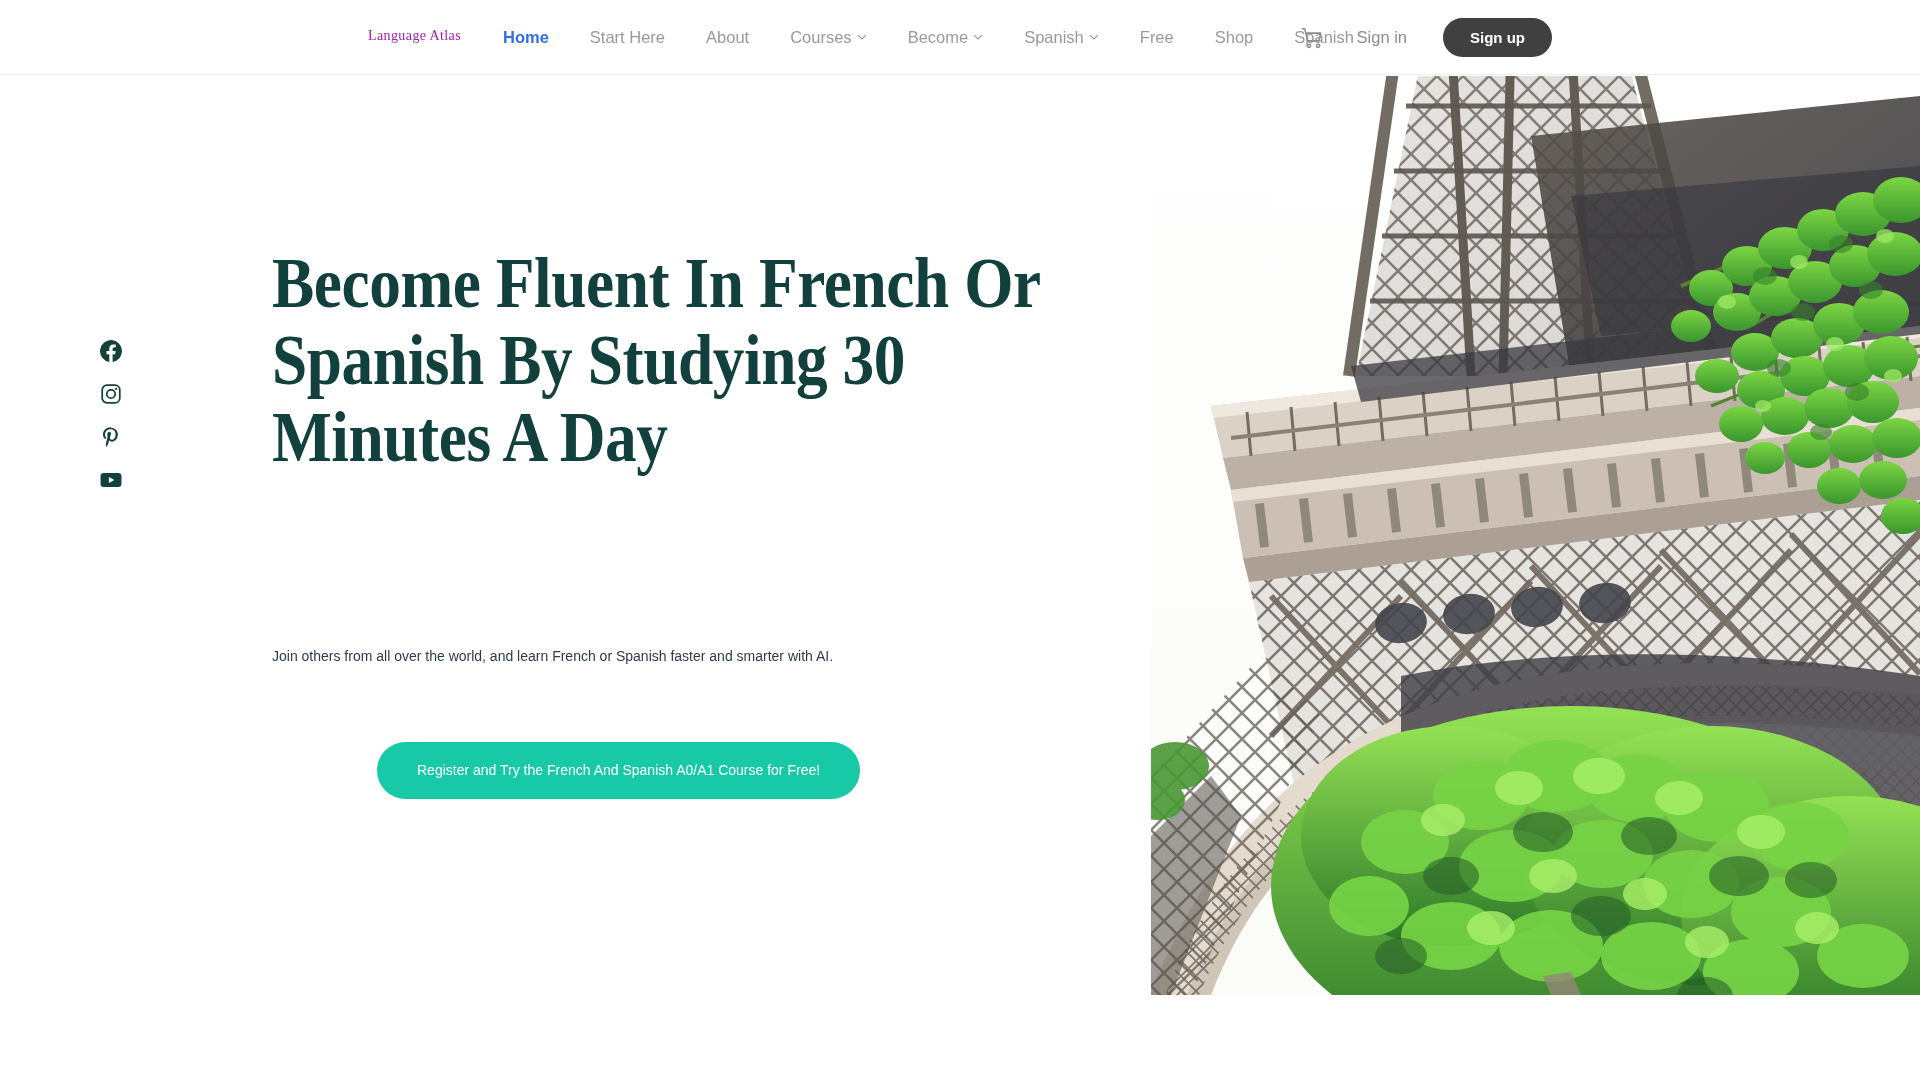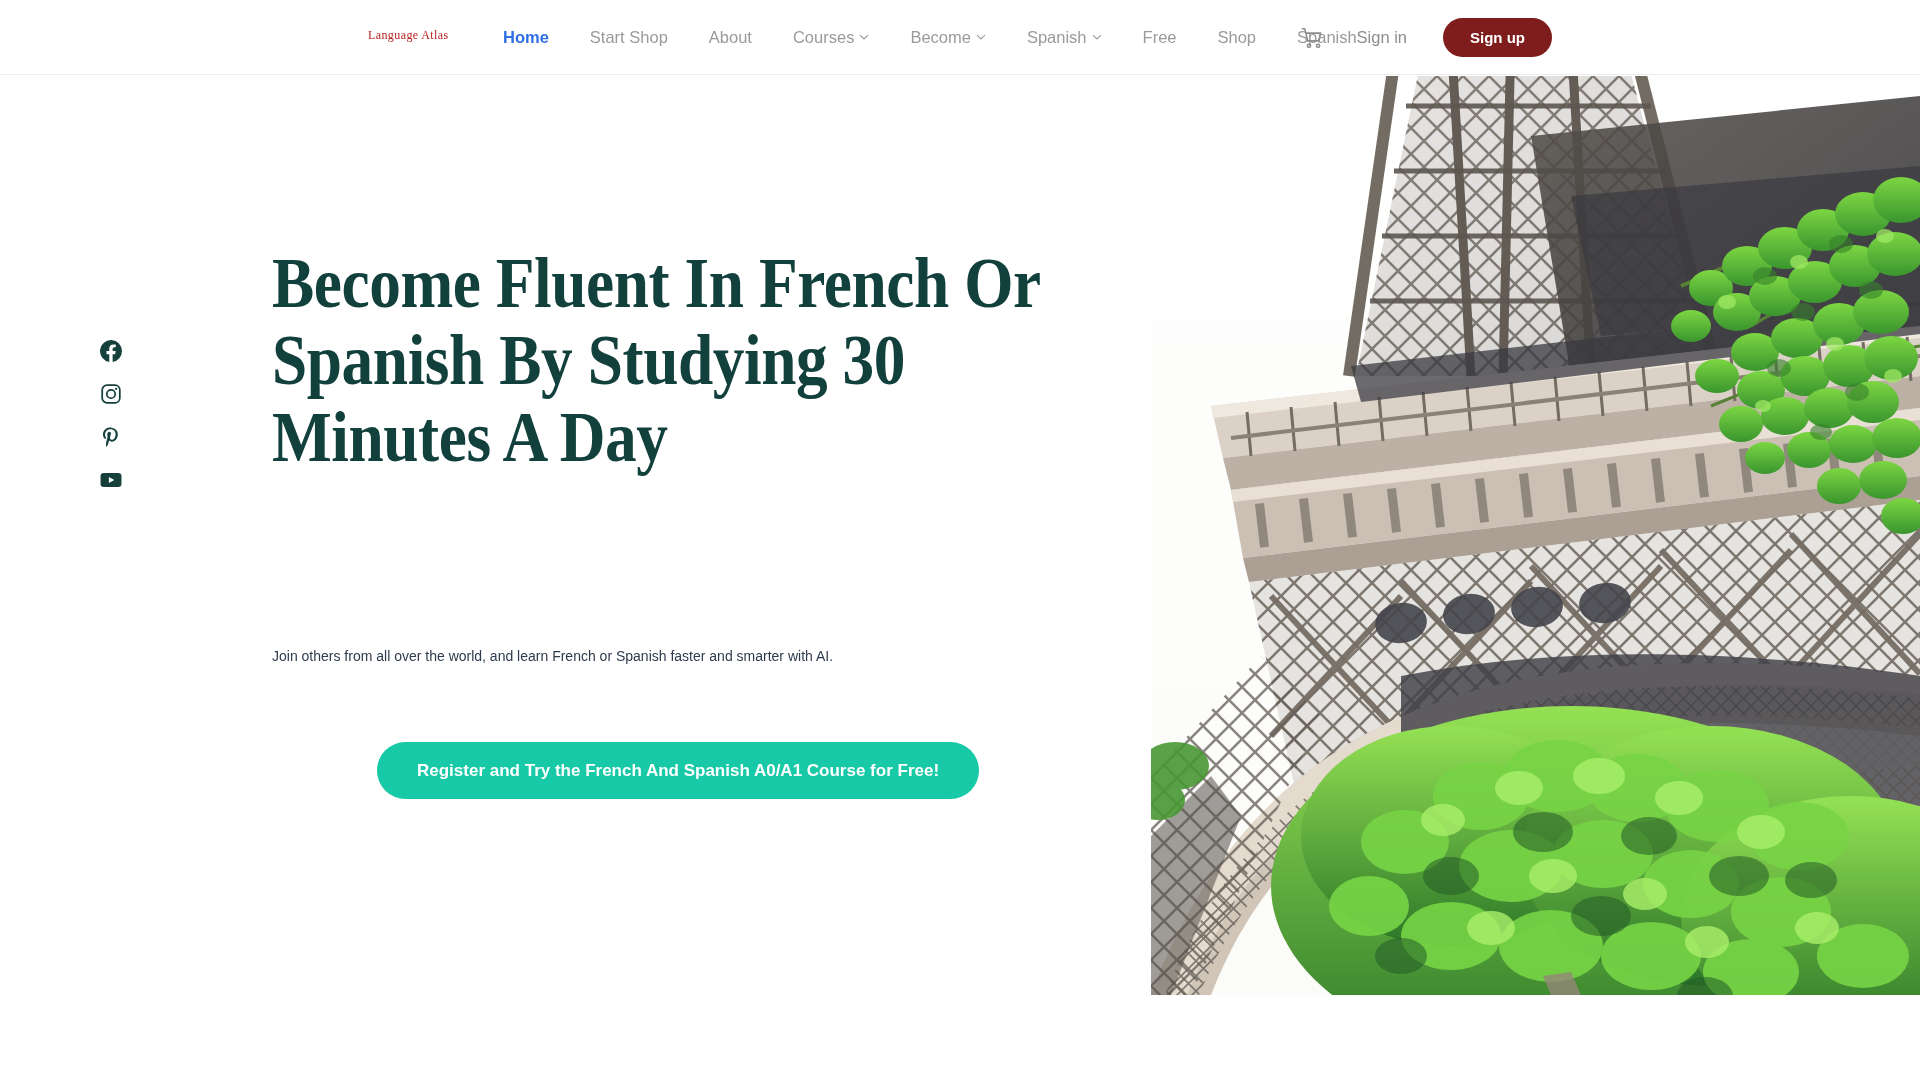--- a/index.html
+++ b/index.html
@@ -14,21 +14,21 @@
   .navbar{
     position:absolute; top:0; left:0; width:1920px; height:75px;
     background:#ffffff;
     border-bottom:1px solid #ededed;
     display:flex; align-items:center;
     z-index:20;
   }
   .nav-logo{
     position:absolute; left:368px; top:28px;
     font-family:"Liberation Serif", serif;
-    font-size:12px; letter-spacing:.4px; color:#b91c1c;
+    font-size:14px; letter-spacing:.4px; color:#a21caf;
     white-space:nowrap;
   }
   .nav-links{
     position:absolute; left:490px; top:0; height:75px;
     display:flex; align-items:center; gap:15px;
   }
   .nav-link{
     display:flex; align-items:center; gap:5px;
     font-size:16.5px; color:#9a9a9a; padding:0 13px;
     white-space:nowrap; cursor:pointer; line-height:1;
@@ -38,21 +38,21 @@
   .caret svg{ display:block; }
 
   .nav-right{
     position:absolute; right:368px; top:0; height:75px;
     display:flex; align-items:center; gap:4px;
   }
   .cart-icon{ width:26px; height:26px; color:#8d8d8d; cursor:pointer; margin-right:28px;}
   .cart-icon svg{ display:block; width:26px; height:26px;}
   .signin{ font-size:16.5px; color:#8d8d8d; cursor:pointer; margin-right:32px; white-space:nowrap;}
   .signup{
-    background:#7f1d1d; color:#ffffff; font-size:15px; font-weight:bold;
+    background:#404040; color:#ffffff; font-size:15px; font-weight:bold;
     padding:0 27px; height:39px; line-height:39px; border-radius:20px;
     border:none; cursor:pointer; white-space:nowrap;
     font-family:"Liberation Sans", sans-serif;
   }
 
   
   .social-rail{
     position:absolute; left:100px; top:340px;
     display:flex; flex-direction:column; gap:21px;
     z-index:15;
@@ -77,25 +77,24 @@
     transform-origin:left top;
     width:940px;
   }
   .hero-sub{
     position:absolute; top:400px; left:0; width:790px;
     font-size:14px; line-height:1.62; color:#2e3a4d;
   }
   .cta-wrap{ position:absolute; top:497px; left:105px; }
   .cta-btn{
     background:#17c9a7; color:#ffffff;
-    font-size:17px; border:none; border-radius:30px;
+    font-size:14px; border:none; border-radius:30px;
     padding:0 40px; height:57px; line-height:57px;
     cursor:pointer; white-space:nowrap;
     font-family:"Liberation Sans", sans-serif;
-    font-weight:bold;
   }
 
   
   .hero-image{
     position:absolute; left:1151px; top:76px;
     width:769px; height:919px;
     overflow:hidden;
     background:#fdfdfb;
   }
   .hero-image svg{ display:block; width:100%; height:100%; }
@@ -107,21 +106,21 @@
 
   <div class="nav-logo">Language Atlas</div>
 
   <nav class="nav-links">
 
     <a class="nav-link active">
       <span>Home</span>
     </a>
 
     <a class="nav-link">
-      <span>Start Shop</span>
+      <span>Start Here</span>
     </a>
 
     <a class="nav-link">
       <span>About</span>
     </a>
 
     <a class="nav-link">
       <span>Courses</span>
       <span class="caret">
         <svg viewBox="0 0 10 10">

